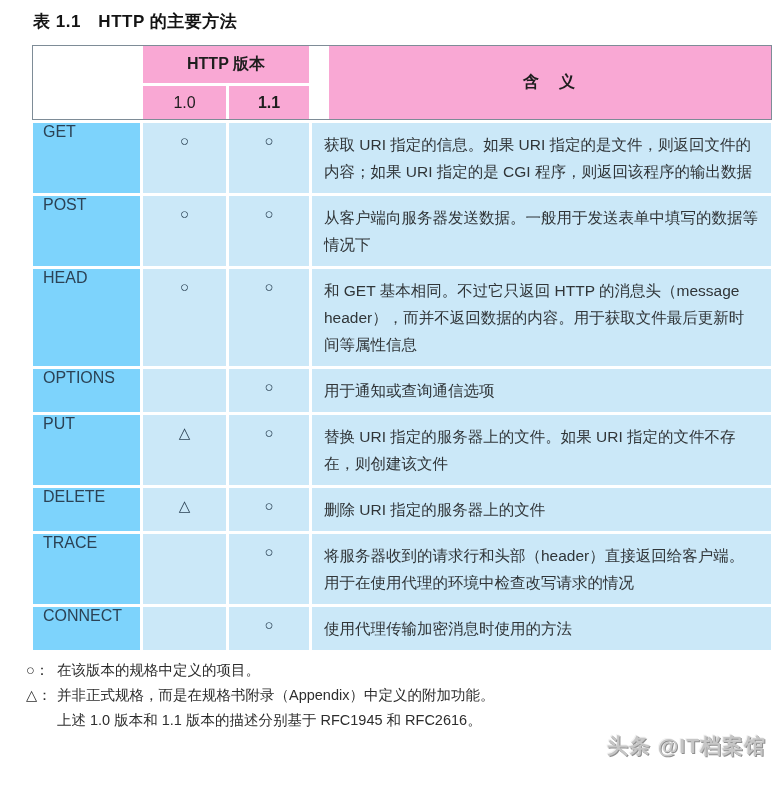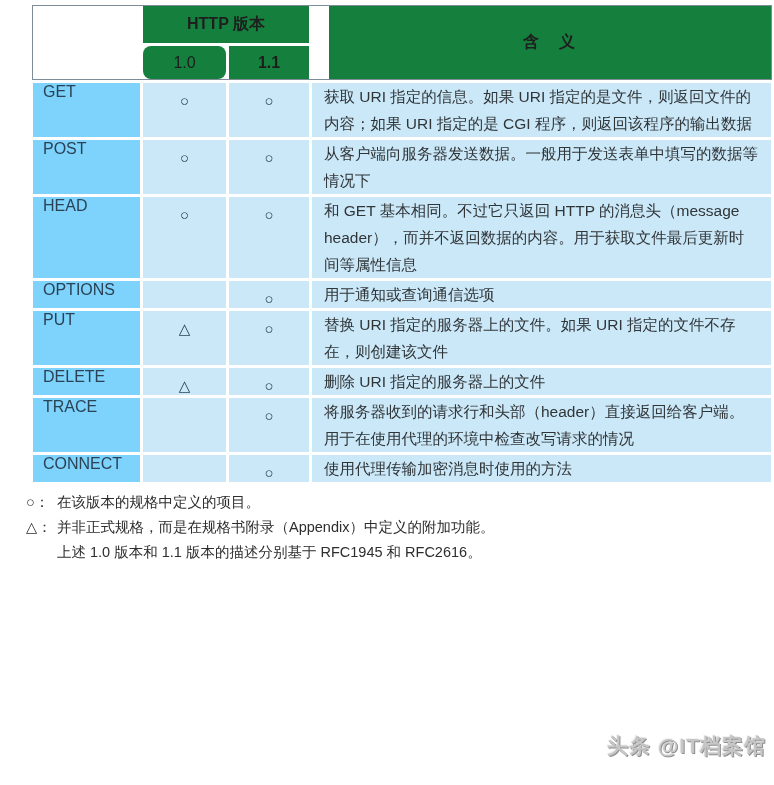--- a/index.html
+++ b/index.html
@@ -24,28 +24,28 @@
 
   .head-grid {
     display: grid;
     grid-template-columns: 107px 83px 80px 1fr;
     grid-template-rows: 37px 33px;
     gap: 3px;
     outline: 1px solid #7e8c97;
     background: #ffffff;
   }
   .hc {
-    background: #15803d;
+    background: #f9a8d4;
     display: flex; align-items: center; justify-content: center;
     font-size: 16px; font-weight: bold; color: #1e1e1e;
   }
   .hc-method { grid-column: 1; grid-row: 1 / 3; }
   .hc-vergrp { grid-column: 2 / 4; grid-row: 1; }
   .hc-mean  { grid-column: 4; grid-row: 1 / 3; letter-spacing: 2px; margin-left: 17px; }
-  .hc-v10   { grid-column: 2; grid-row: 2; font-weight: normal; border-radius: 8px; }
+  .hc-v10   { grid-column: 2; grid-row: 2; font-weight: normal; }
   .hc-v11   { grid-column: 3; grid-row: 2; font-weight: bold; }
 
   .body-grid {
     display: grid;
     grid-template-columns: 107px 83px 80px 1fr;
     gap: 3px;
     margin-top: 4px;
   }
   .m {
     background: #7dd3fc;
@@ -58,21 +58,21 @@
     color: #2b4255;
     font-size: 15px;
     text-align: center;
     padding-top: 9px;
   }
   .d {
     background: #cbe8f8;
     color: #303538;
     font-size: 15.5px;
     line-height: 27px;
-    padding: 0 12px;
+    padding: 8px 12px;
   }
 
   .footnotes { margin: 8px 0 0 -7px; color: #2d2d2d; font-size: 14.5px; line-height: 25px; }
   .fn { display: flex; }
   .fn-prefix { width: 31px; flex: 0 0 31px; }
   .fn-text { flex: 1; }
 
   .watermark {
     position: absolute;
     right: 8px; bottom: 25px;
@@ -82,20 +82,21 @@
     letter-spacing: 1px;
     text-shadow: 1px 1px 0 #8f8f8f, -1px -1px 0 #f2f2f2;
     white-space: nowrap;
   }
 </style>
 </head>
 <body>
 
 <div class="page">
 
+  <div class="title">表 1.1　HTTP 的主要方法</div>
 
   <div class="tbl">
 
     <div class="head-grid">
       <div class="hc hc-vergrp">HTTP 版本</div>
       <div class="hc hc-mean">含　义</div>
       <div class="hc hc-v10">1.0</div>
       <div class="hc hc-v11">1.1</div>
     </div>
 

